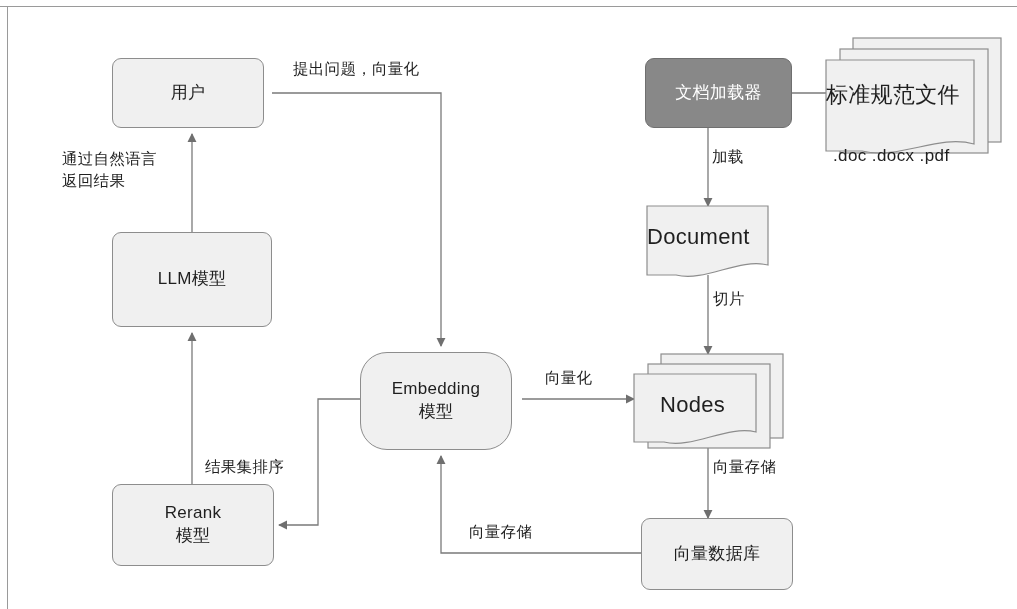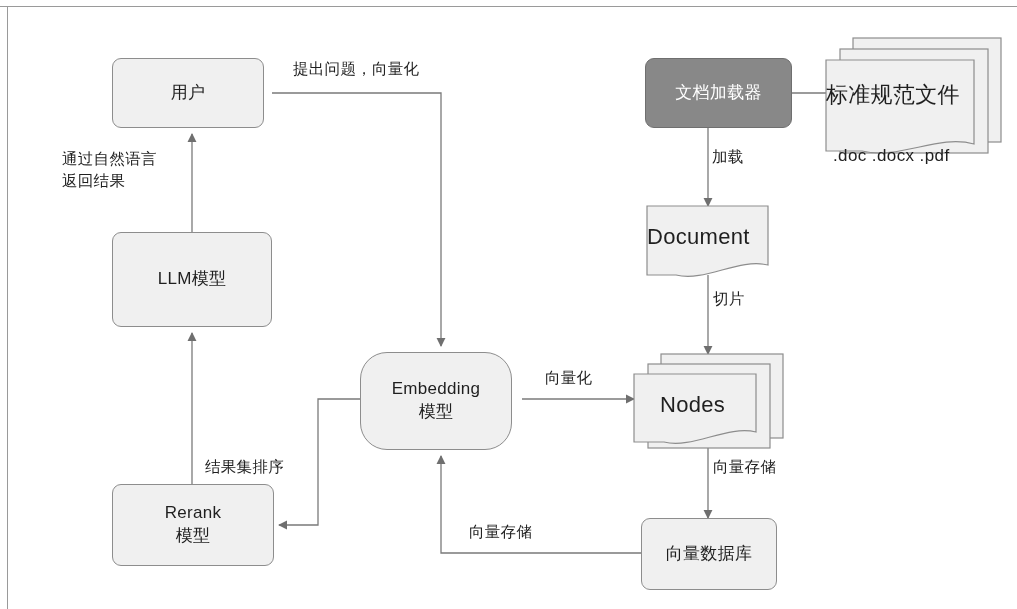--- a/index.html
+++ b/index.html
@@ -150,21 +150,21 @@
   <div class="node-box" style="left:112px; top:232px; width:160px; height:95px;">LLM模型</div>
 
   <div class="node-box" style="left:360px; top:352px; width:152px; height:98px;border-radius:27px;">Embedding
 模型</div>
 
   <div class="node-box" style="left:112px; top:484px; width:162px; height:82px;">Rerank
 模型</div>
 
   <div class="node-box dark" style="left:645px; top:58px; width:147px; height:70px;">文档加载器</div>
 
-  <div class="node-box" style="left:641px; top:518px; width:136px; height:72px;">向量数据库</div>
+  <div class="node-box" style="left:641px; top:518px; width:152px; height:72px;">向量数据库</div>
 
   <div class="shape-label" style="left:826px; top:80px; width:148px;">标准规范文件</div>
 
   <div class="shape-label" style="left:647px; top:224px; width:121px;">Document</div>
 
   <div class="shape-label" style="left:660px; top:392px; width:117px;">Nodes</div>
 
   <div class="doc-caption" style="left:833px; top:146px;text-align:right;">.doc .docx .pdf</div>
 
   <div class="edge-label" style="left:293px; top:58px;">提出问题，向量化</div>

